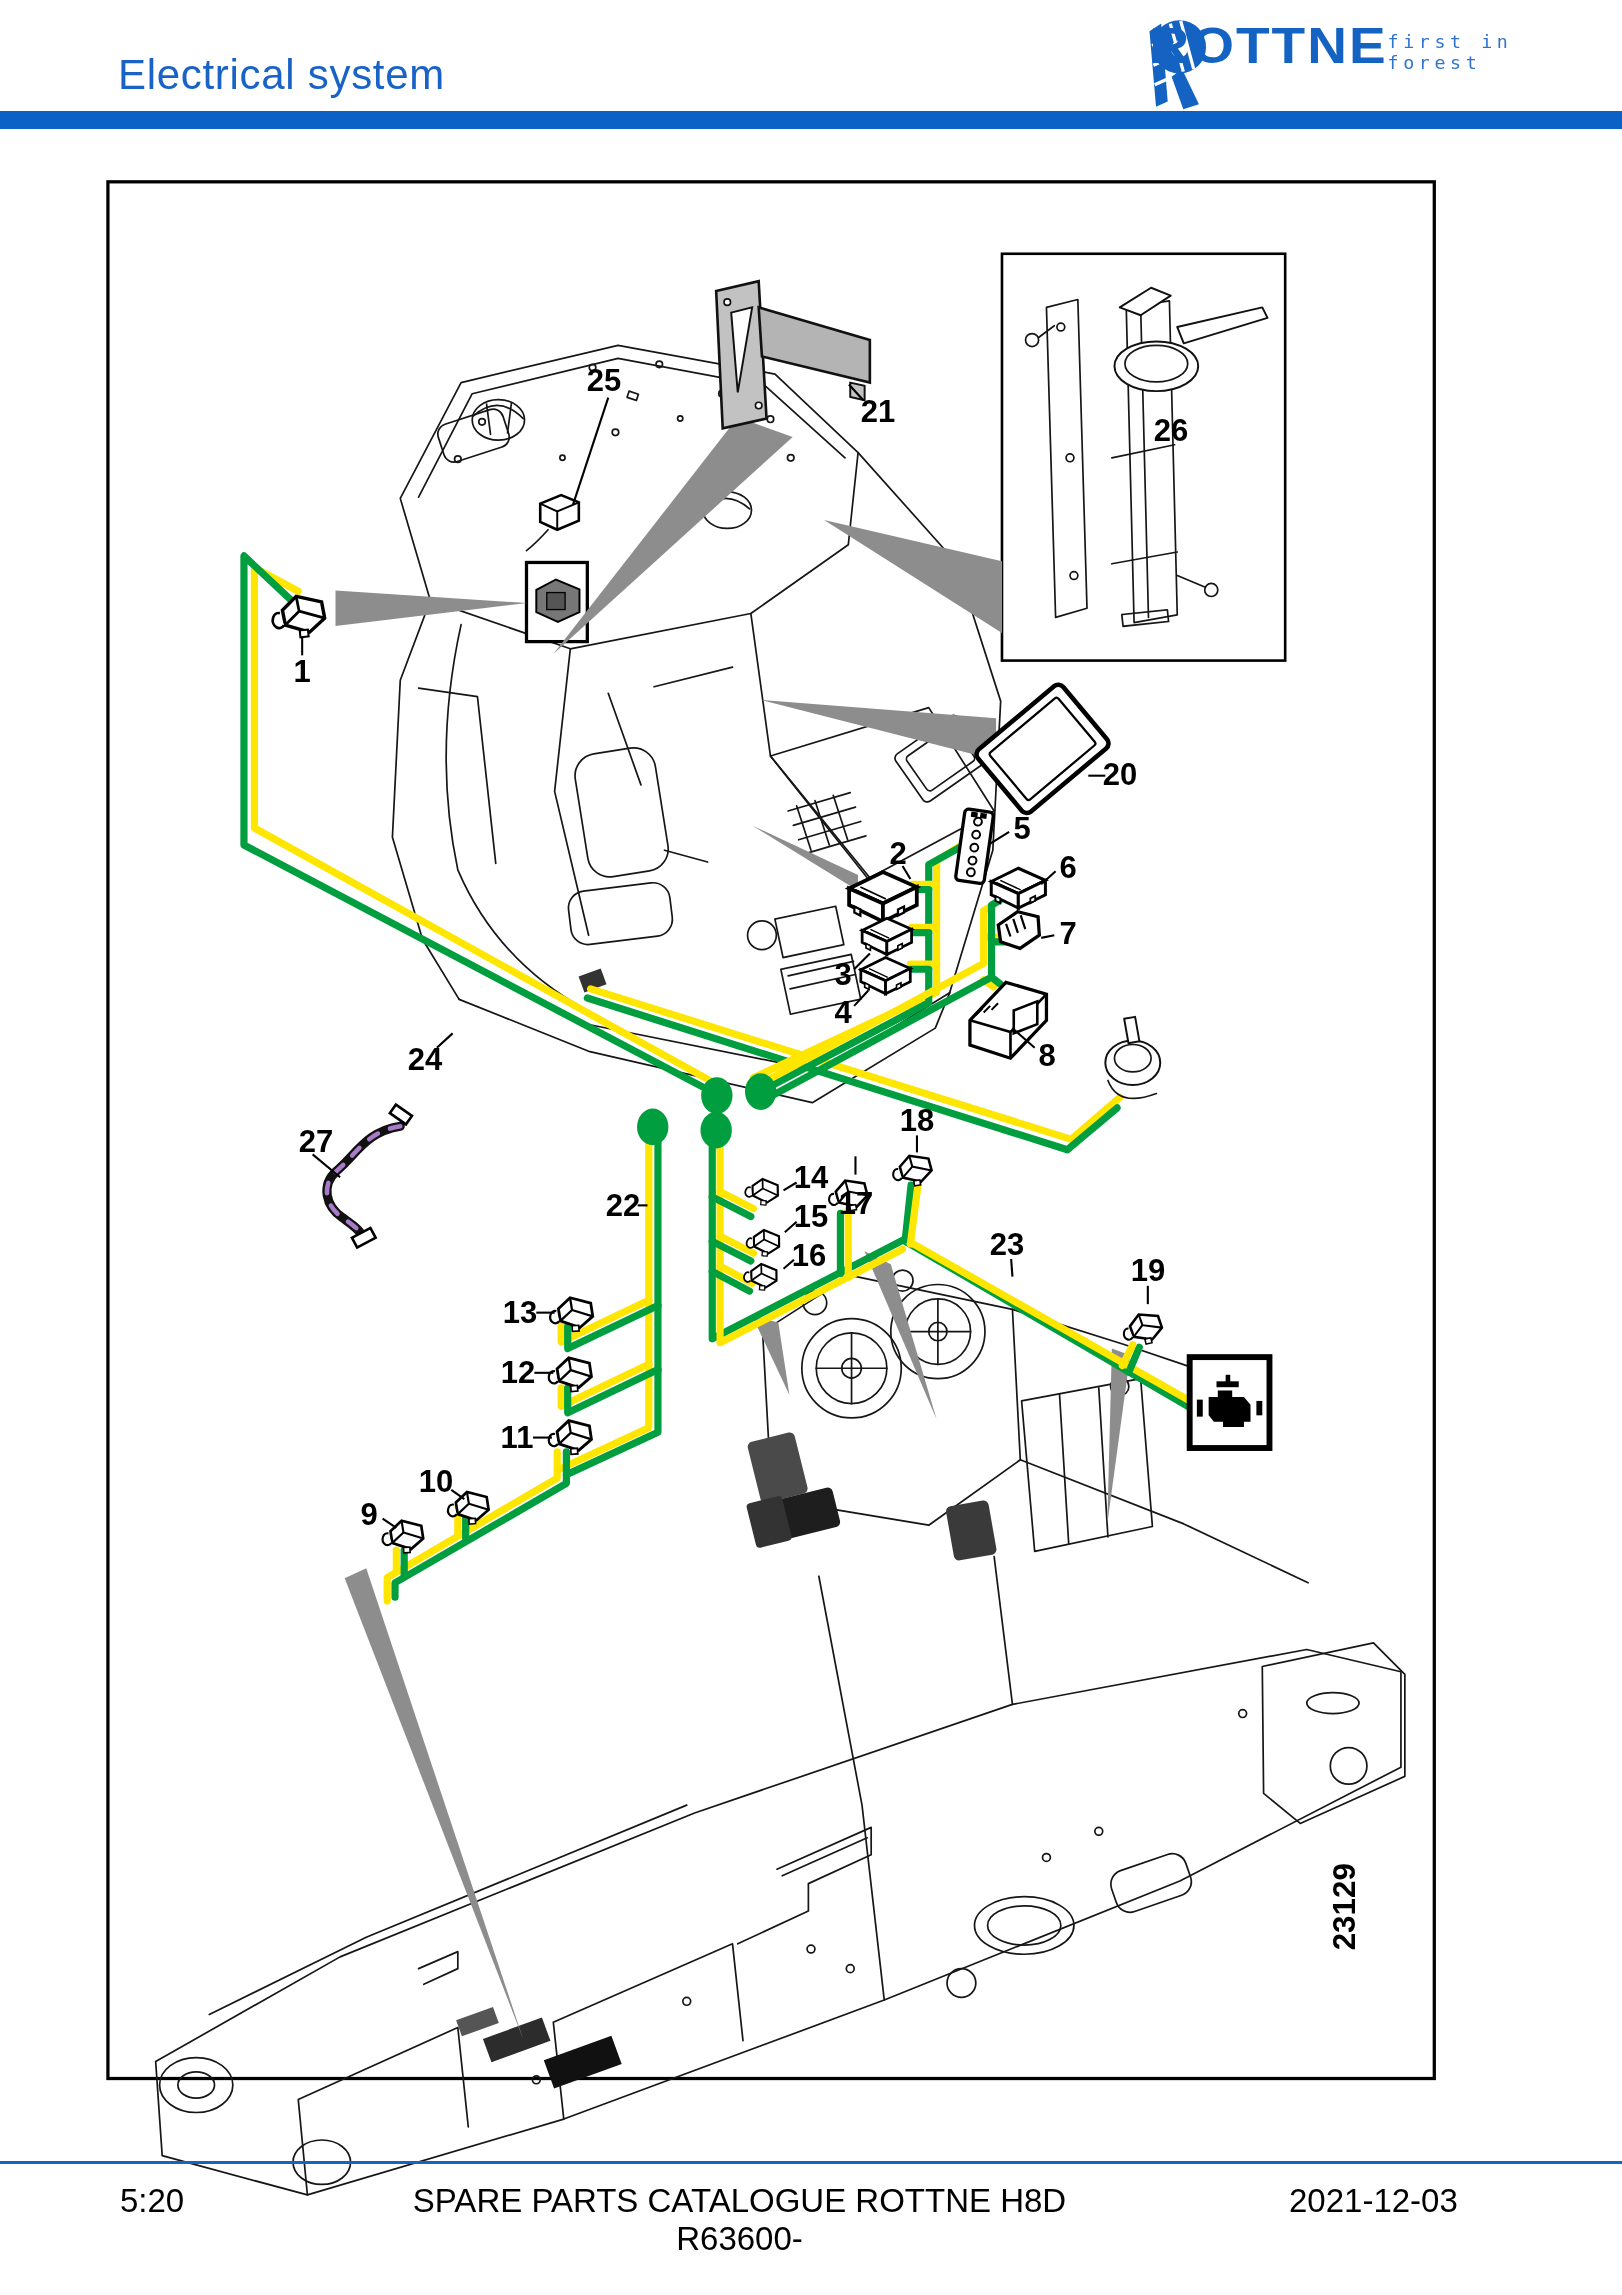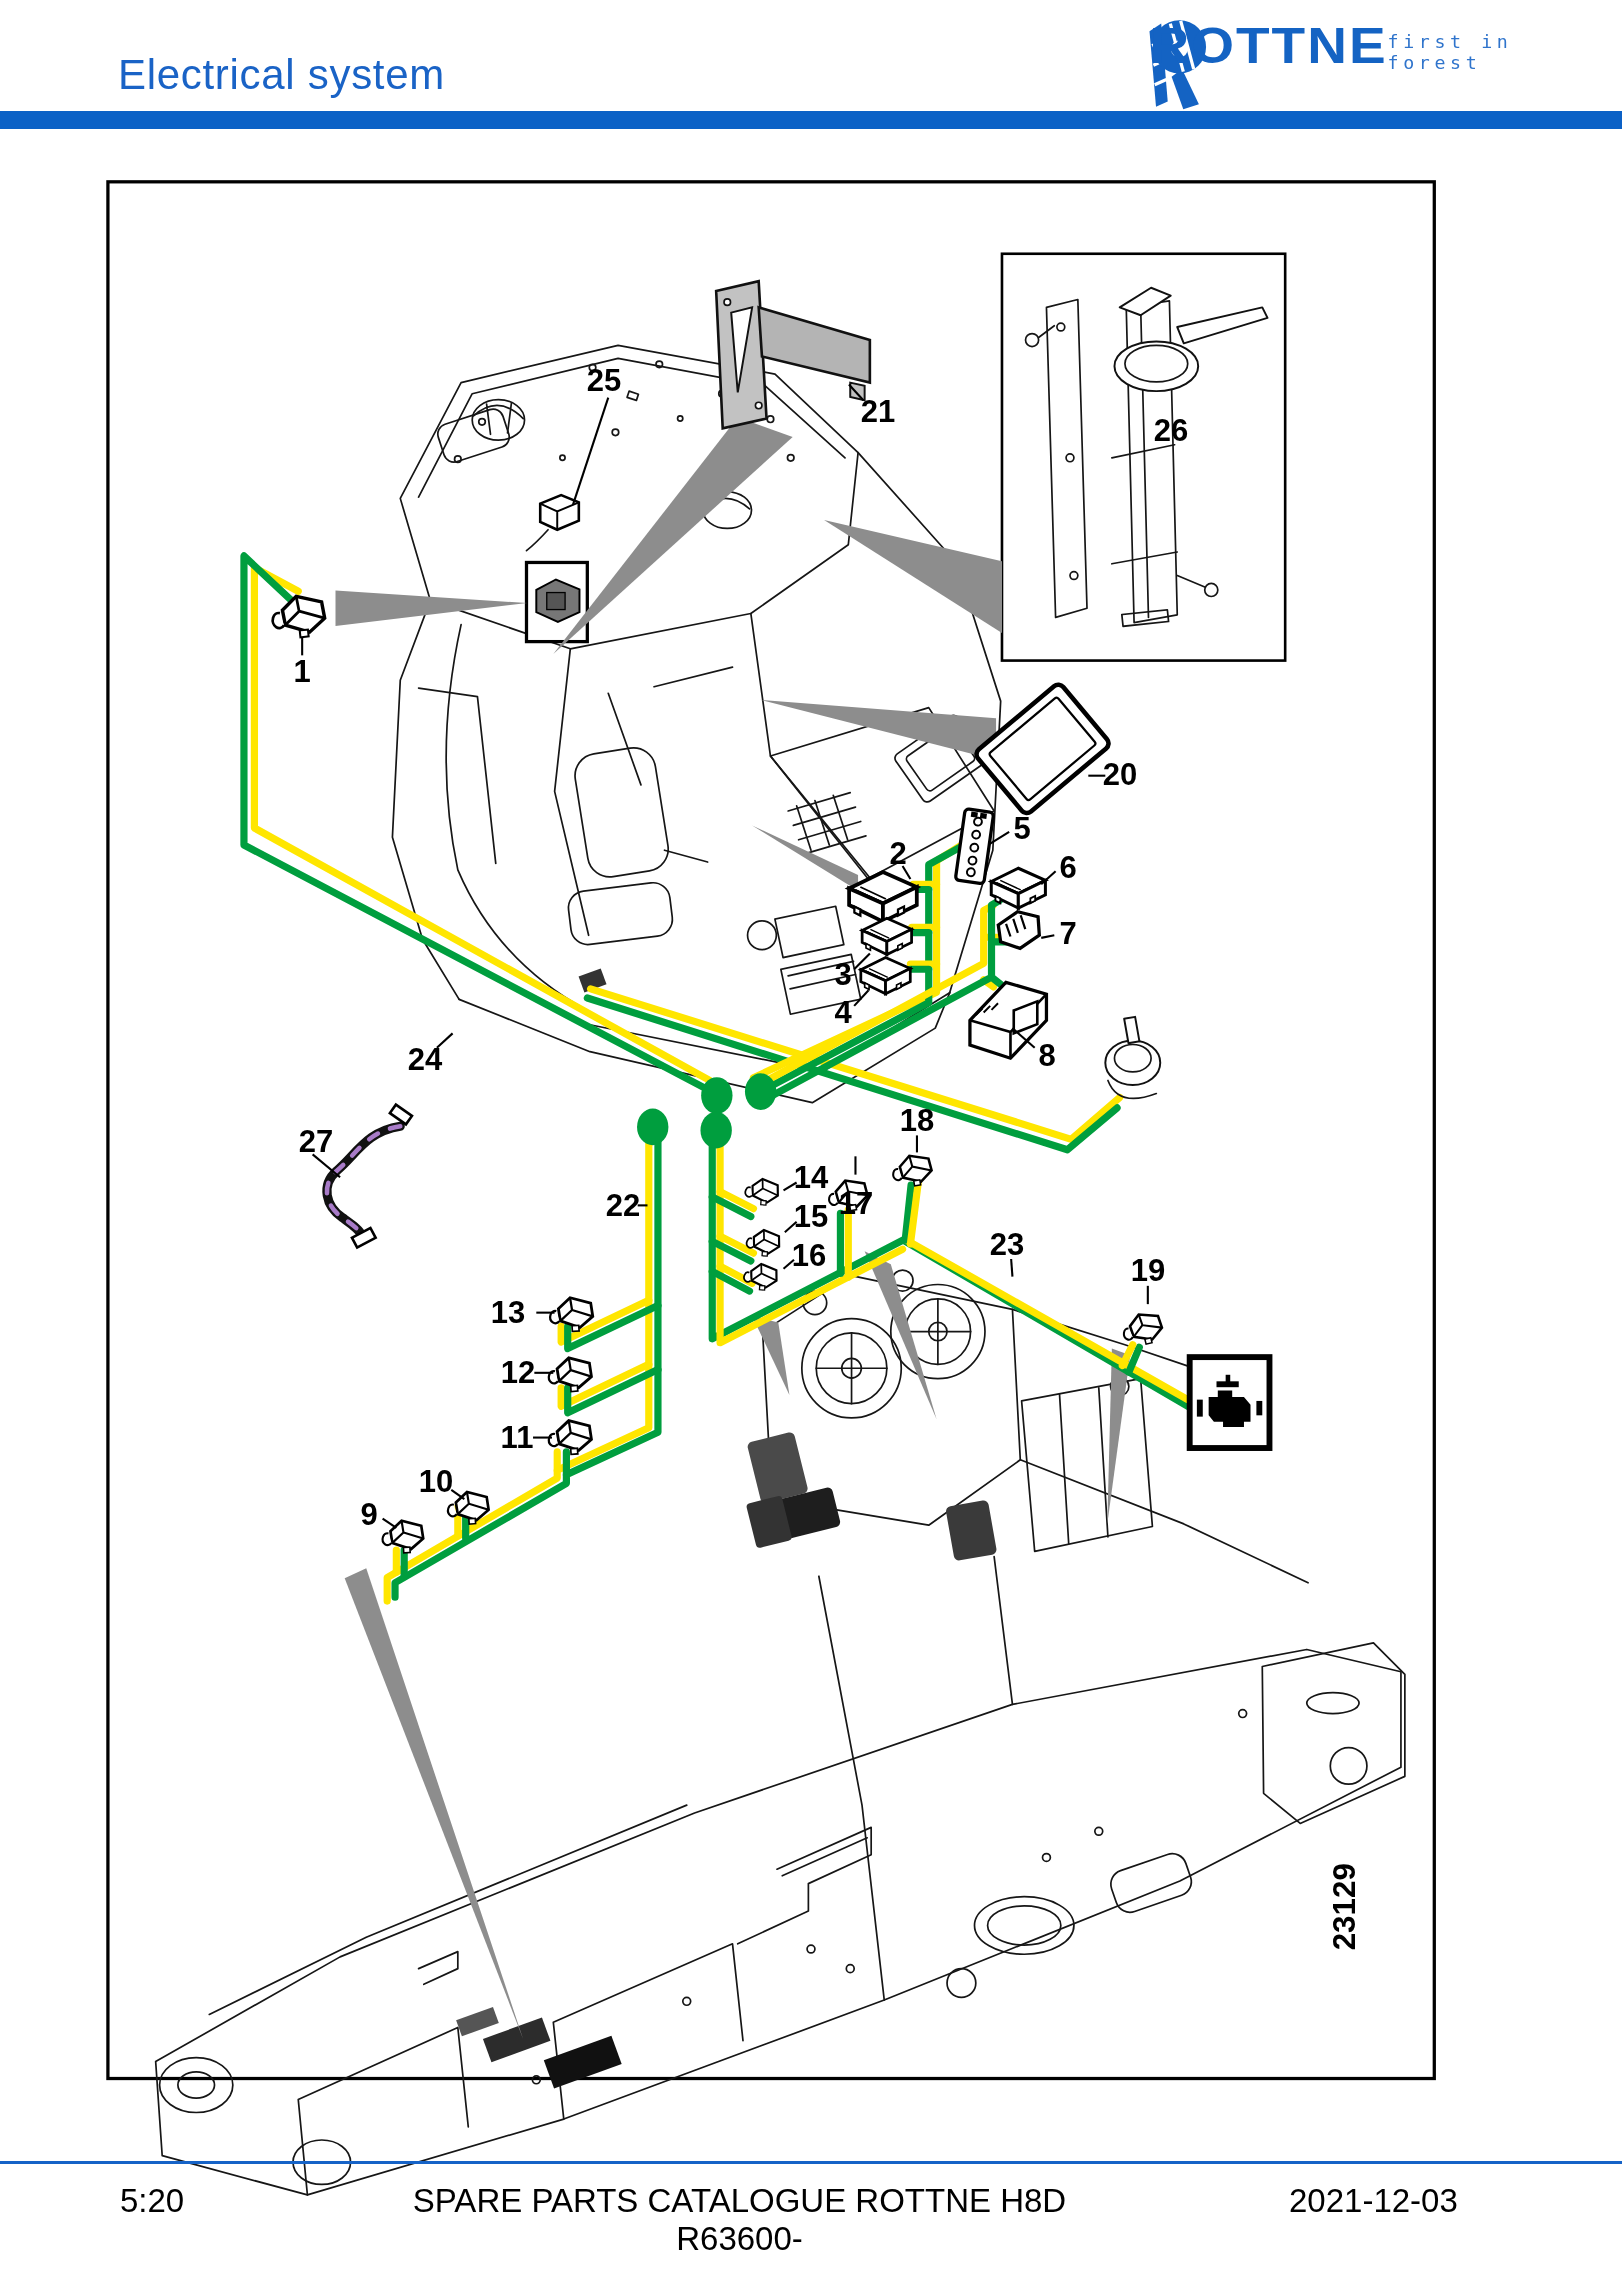--- a/index.html
+++ b/index.html
@@ -381,21 +381,21 @@
     <div class="callout" style="left: 843px; top: 975px;">3</div>
     <div class="callout" style="left: 843px; top: 1013px;">4</div>
     <div class="callout" style="left: 1022px; top: 829px;">5</div>
     <div class="callout" style="left: 1068px; top: 868px;">6</div>
     <div class="callout" style="left: 1068px; top: 934px;">7</div>
     <div class="callout" style="left: 1047px; top: 1056px;">8</div>
     <div class="callout" style="left: 369px; top: 1515px;">9</div>
     <div class="callout" style="left: 436px; top: 1482px;">10</div>
     <div class="callout" style="left: 517px; top: 1438px;">11</div>
     <div class="callout" style="left: 518px; top: 1373px;">12</div>
-    <div class="callout" style="left: 508px; top: 1313px;">13</div>
+    <div class="callout" style="left: 520px; top: 1313px;">13</div>
     <div class="callout" style="left: 811px; top: 1178px;">14</div>
     <div class="callout" style="left: 811px; top: 1217px;">15</div>
     <div class="callout" style="left: 809px; top: 1256px;">16</div>
     <div class="callout" style="left: 856px; top: 1204px;">17</div>
     <div class="callout" style="left: 917px; top: 1121px;">18</div>
     <div class="callout" style="left: 1148px; top: 1271px;">19</div>
     <div class="callout" style="left: 1120px; top: 775px;">20</div>
     <div class="callout" style="left: 878px; top: 412px;">21</div>
     <div class="callout" style="left: 623px; top: 1206px;">22</div>
     <div class="callout" style="left: 1007px; top: 1245px;">23</div>

